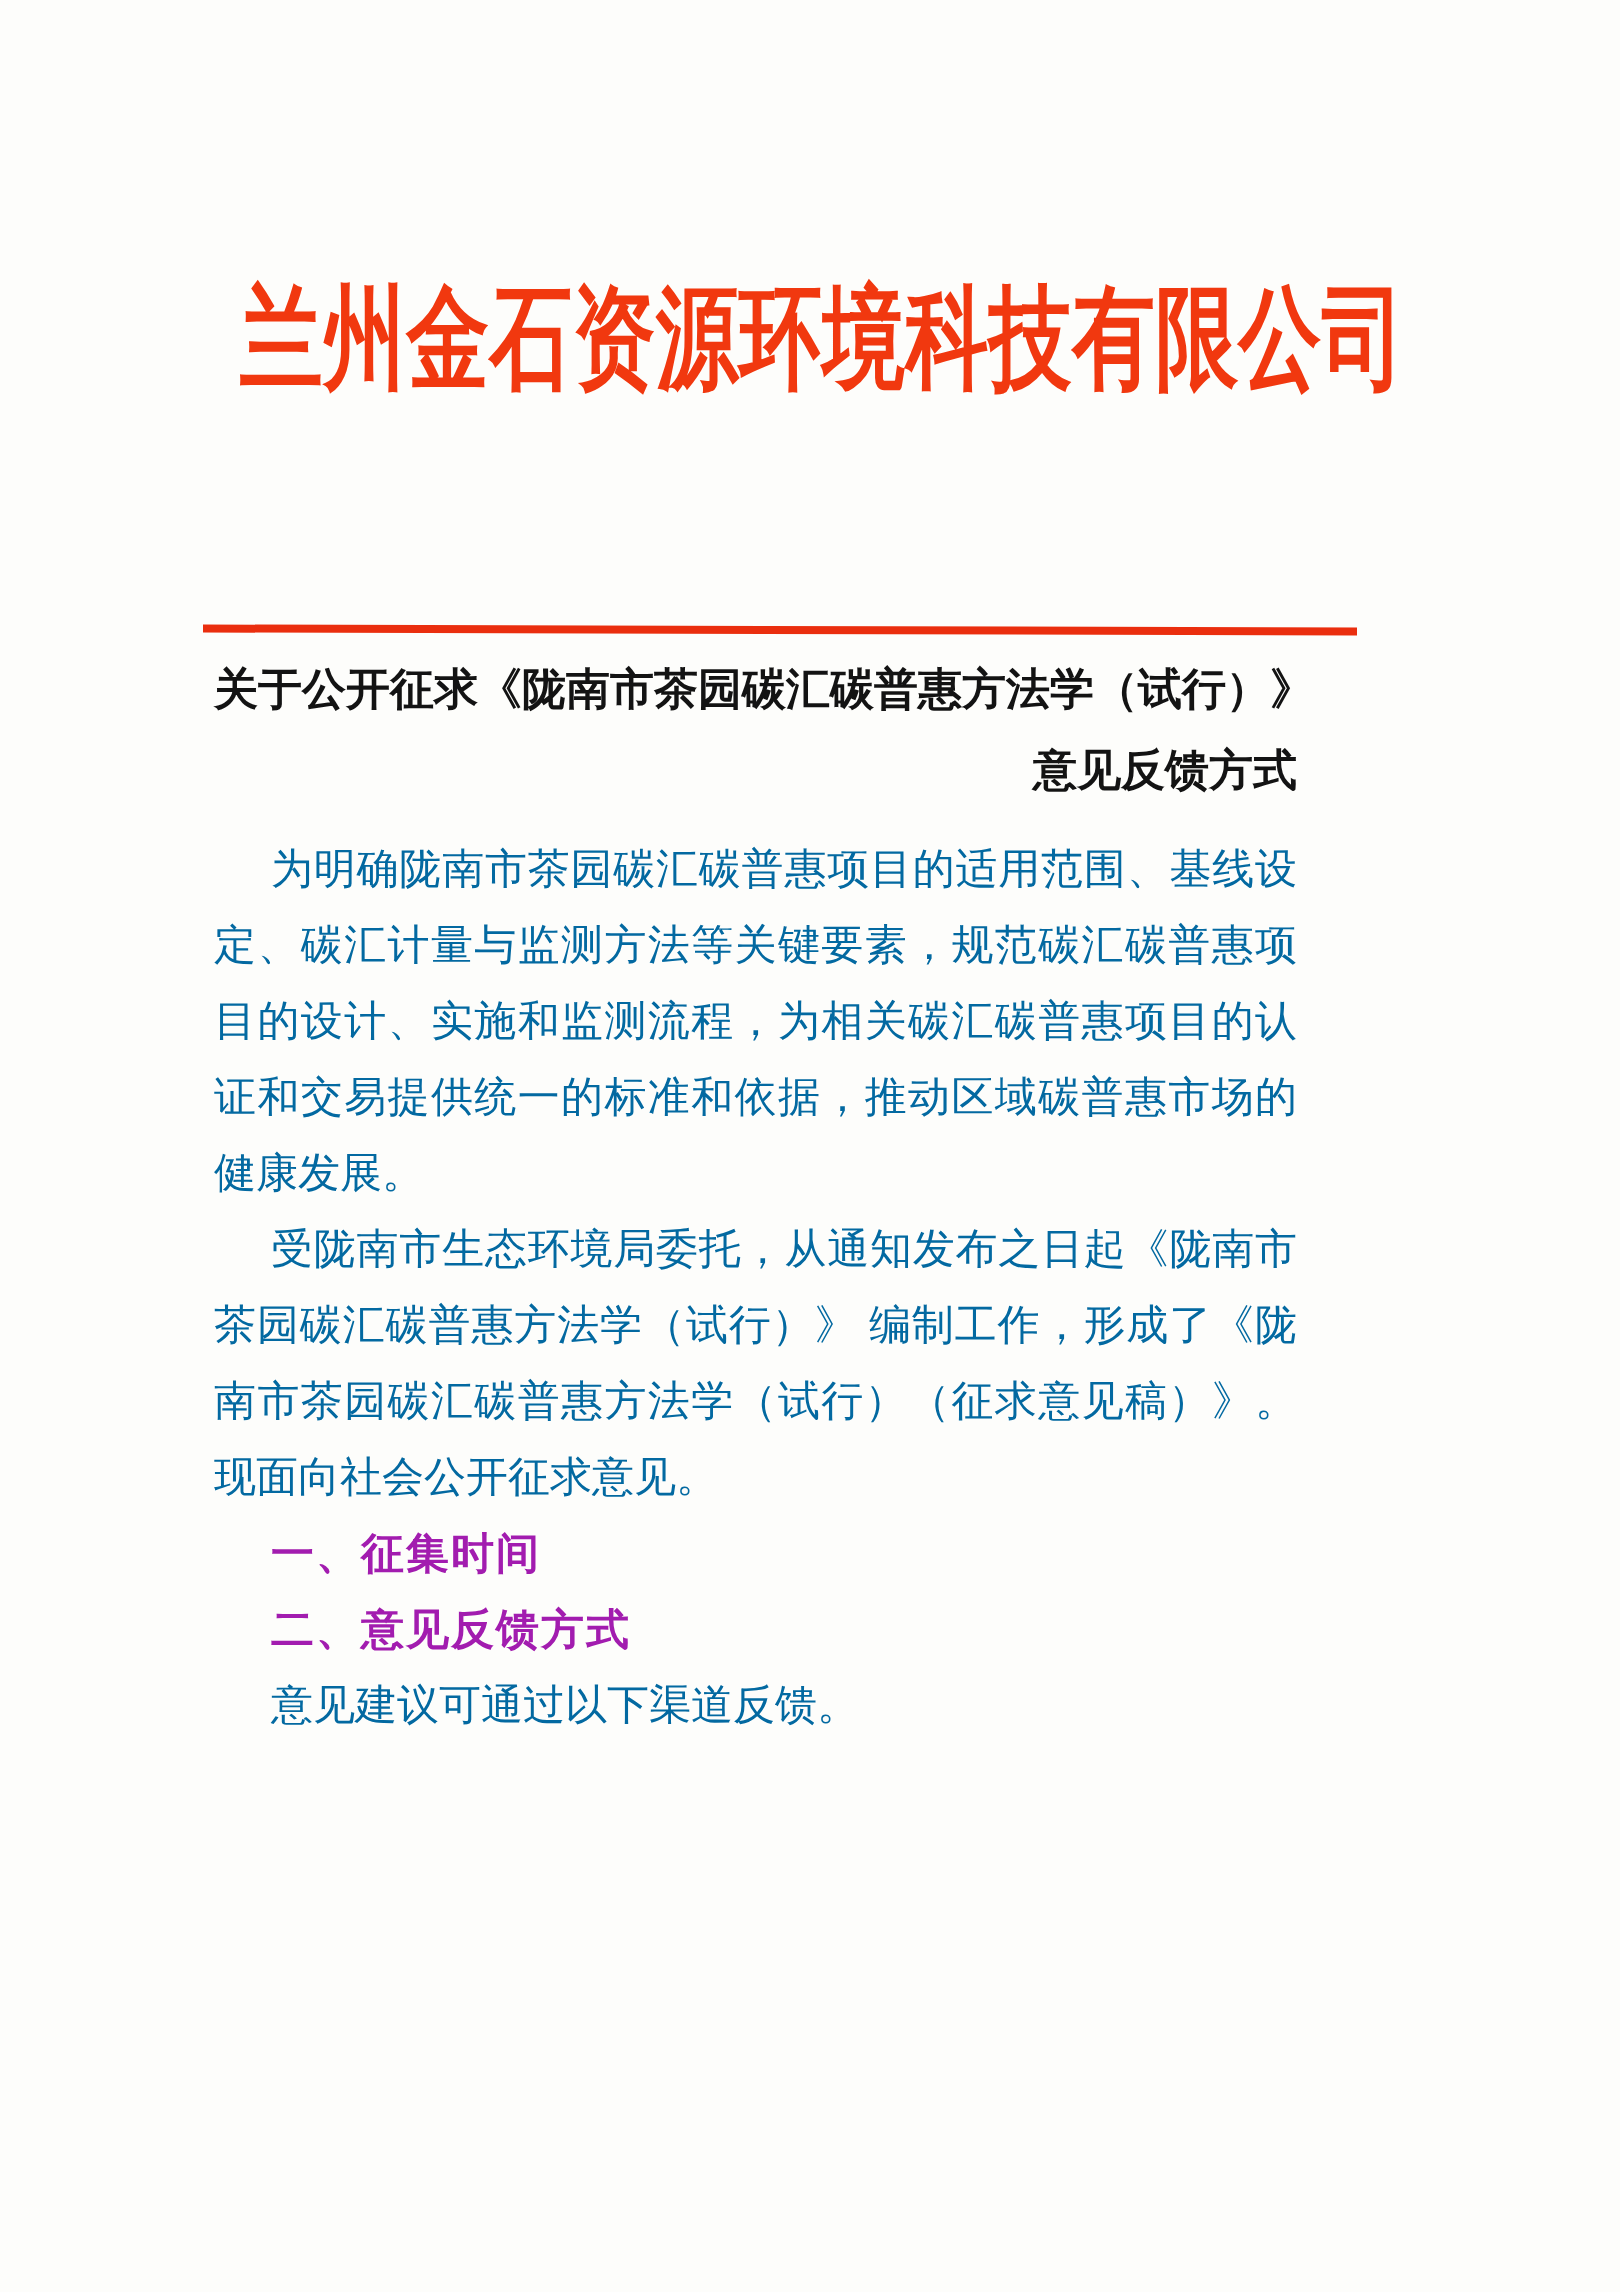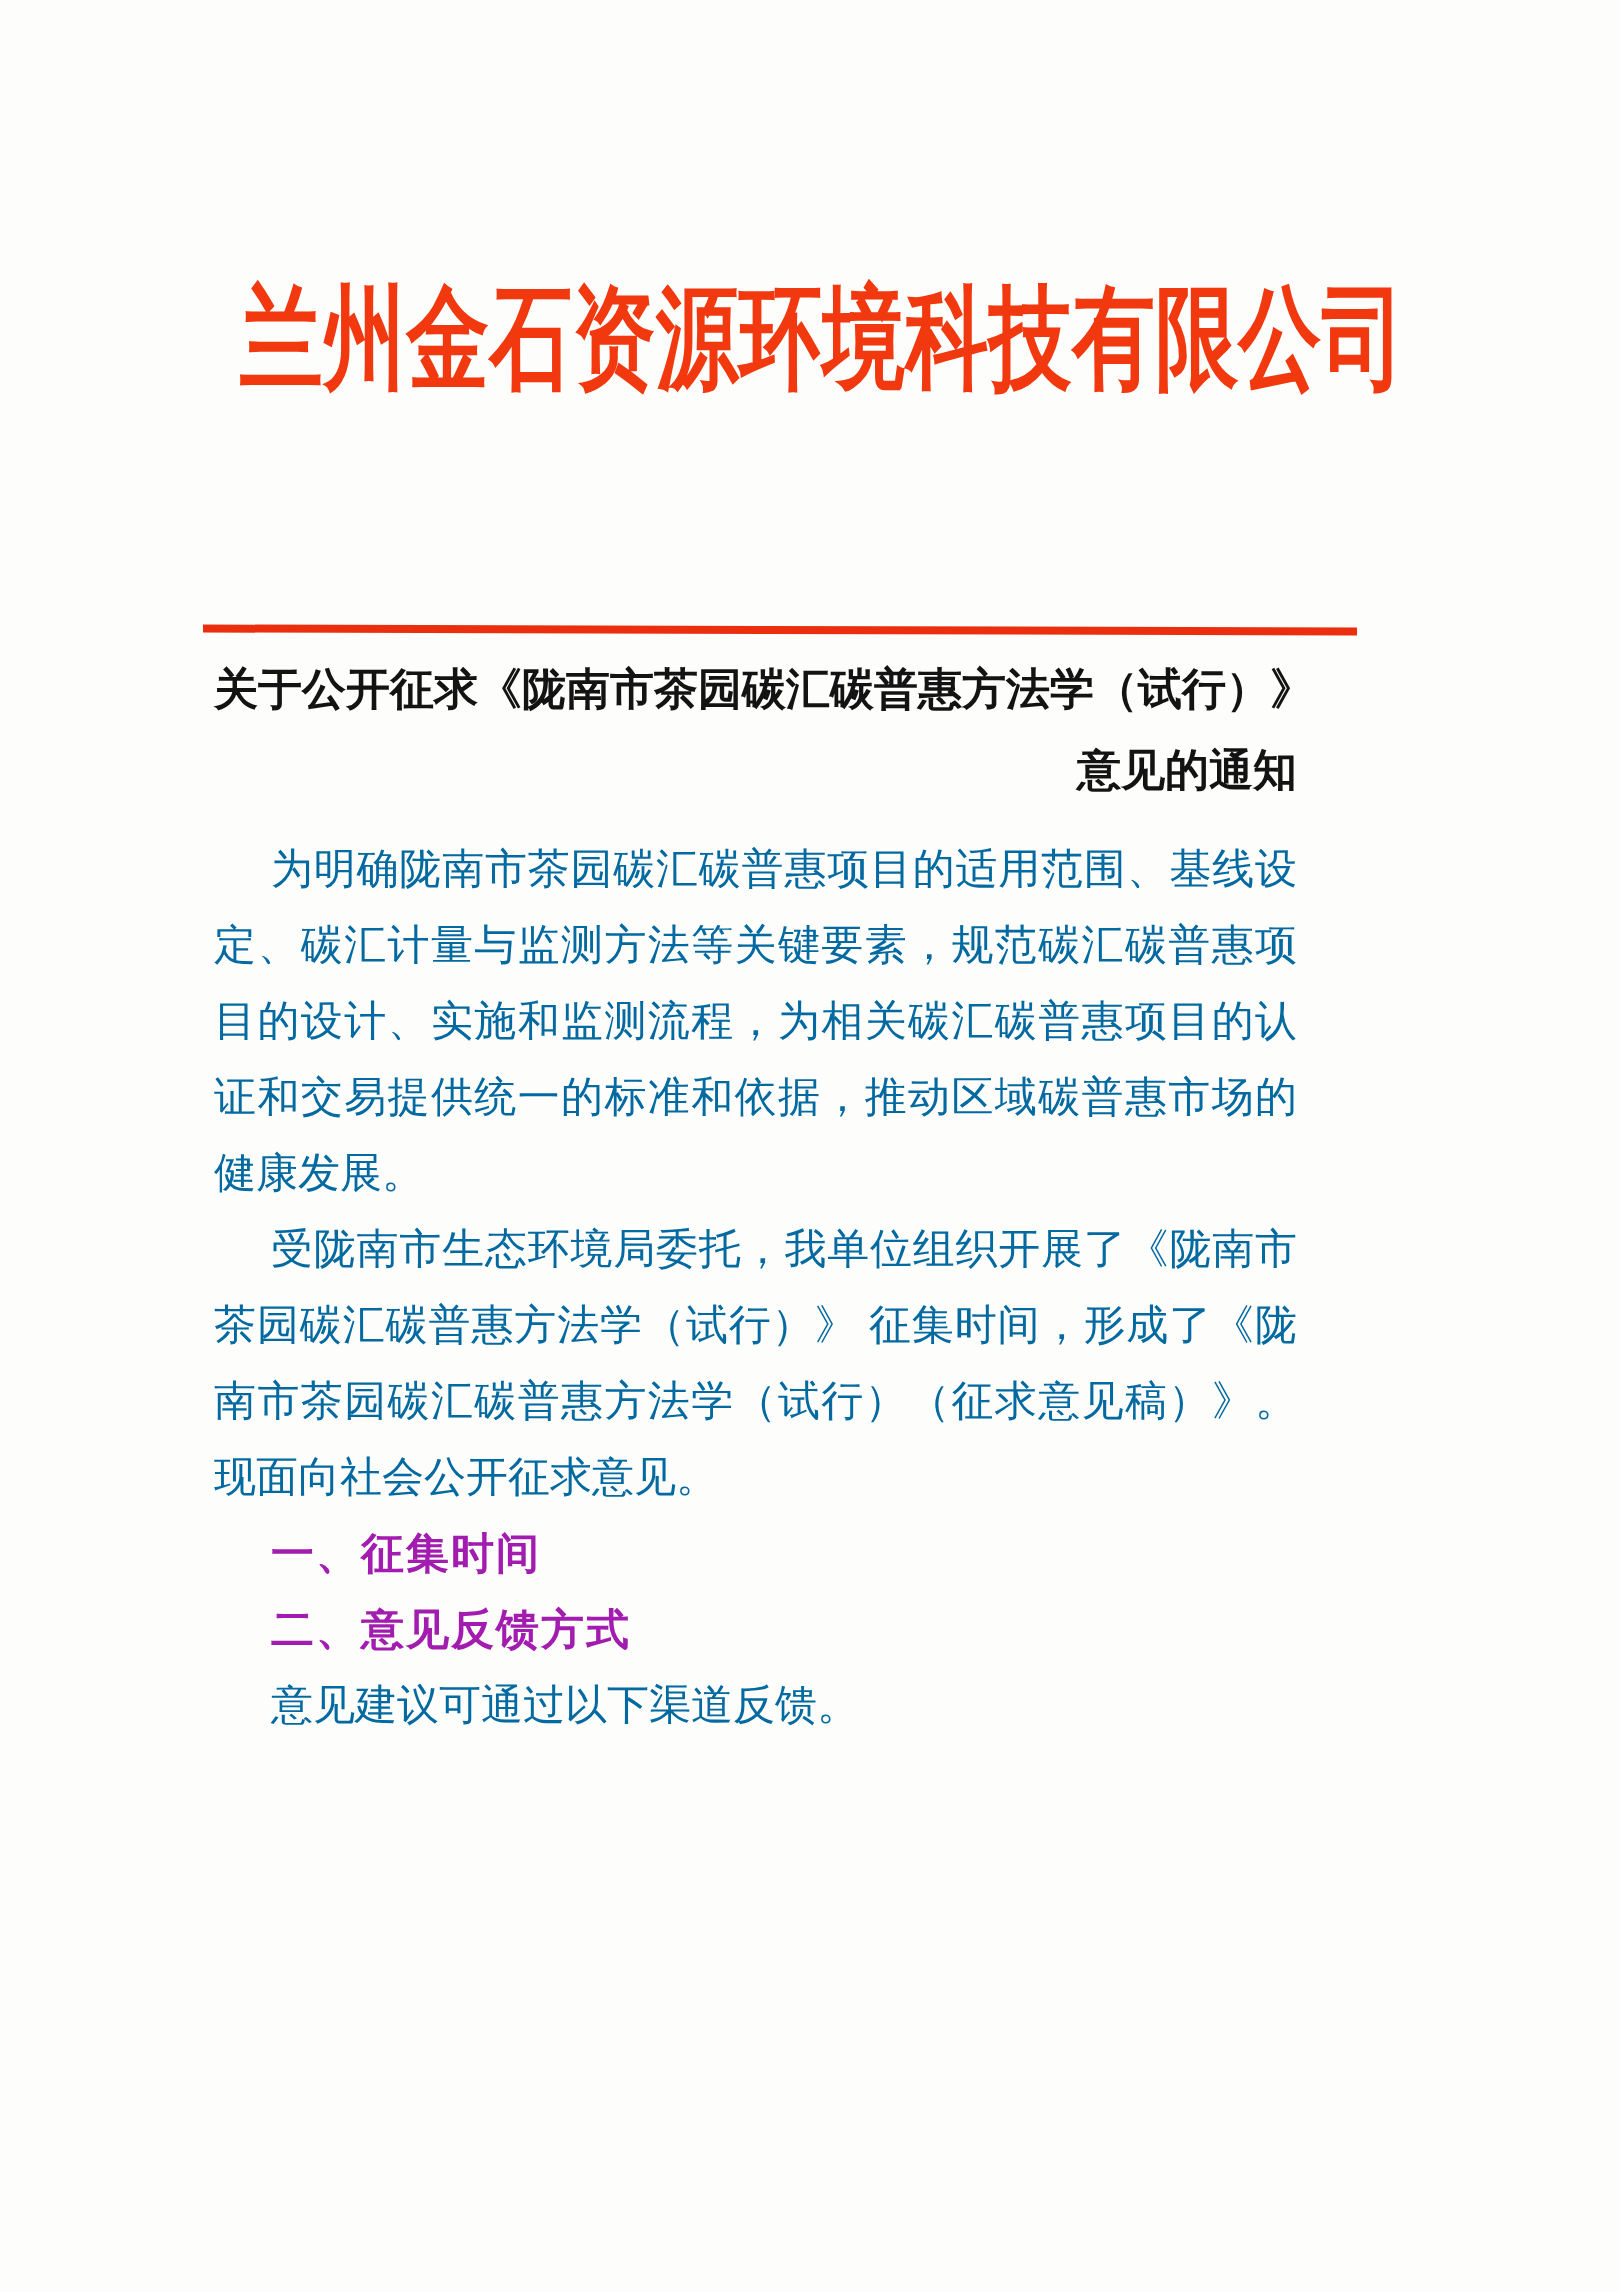--- a/index.html
+++ b/index.html
@@ -91,26 +91,26 @@
 <div class="page">
 
   <div class="letterhead">兰州金石资源环境科技有限公司</div>
 
   <div class="red-divider"></div>
 
   <div class="text-block">
 
     <h1 class="doc-title">
       <span class="title-line">关于公开征求《陇南市茶园碳汇碳普惠方法学（试行）》</span>
-      <span class="title-line">意见的通知</span>
+      <span class="title-line">意见反馈方式</span>
     </h1>
 
     <p class="para">为明确陇南市茶园碳汇碳普惠项目的适用范围、基线设定、碳汇计量与监测方法等关键要素，规范碳汇碳普惠项目的设计、实施和监测流程，为相关碳汇碳普惠项目的认证和交易提供统一的标准和依据，推动区域碳普惠市场的健康发展。</p>
 
-    <p class="para">受陇南市生态环境局委托，我单位组织开展了《陇南市茶园碳汇碳普惠方法学（试行）》 征集时间，形成了《陇南市茶园碳汇碳普惠方法学（试行）（征求意见稿）》。现面向社会公开征求意见。</p>
+    <p class="para">受陇南市生态环境局委托，从通知发布之日起《陇南市茶园碳汇碳普惠方法学（试行）》 编制工作，形成了《陇南市茶园碳汇碳普惠方法学（试行）（征求意见稿）》。现面向社会公开征求意见。</p>
 
     <h2 class="section-heading">一、征集时间</h2>
 
 
     <h2 class="section-heading">二、意见反馈方式</h2>
 
     <p class="para">意见建议可通过以下渠道反馈。</p>
 
 
   </div>

